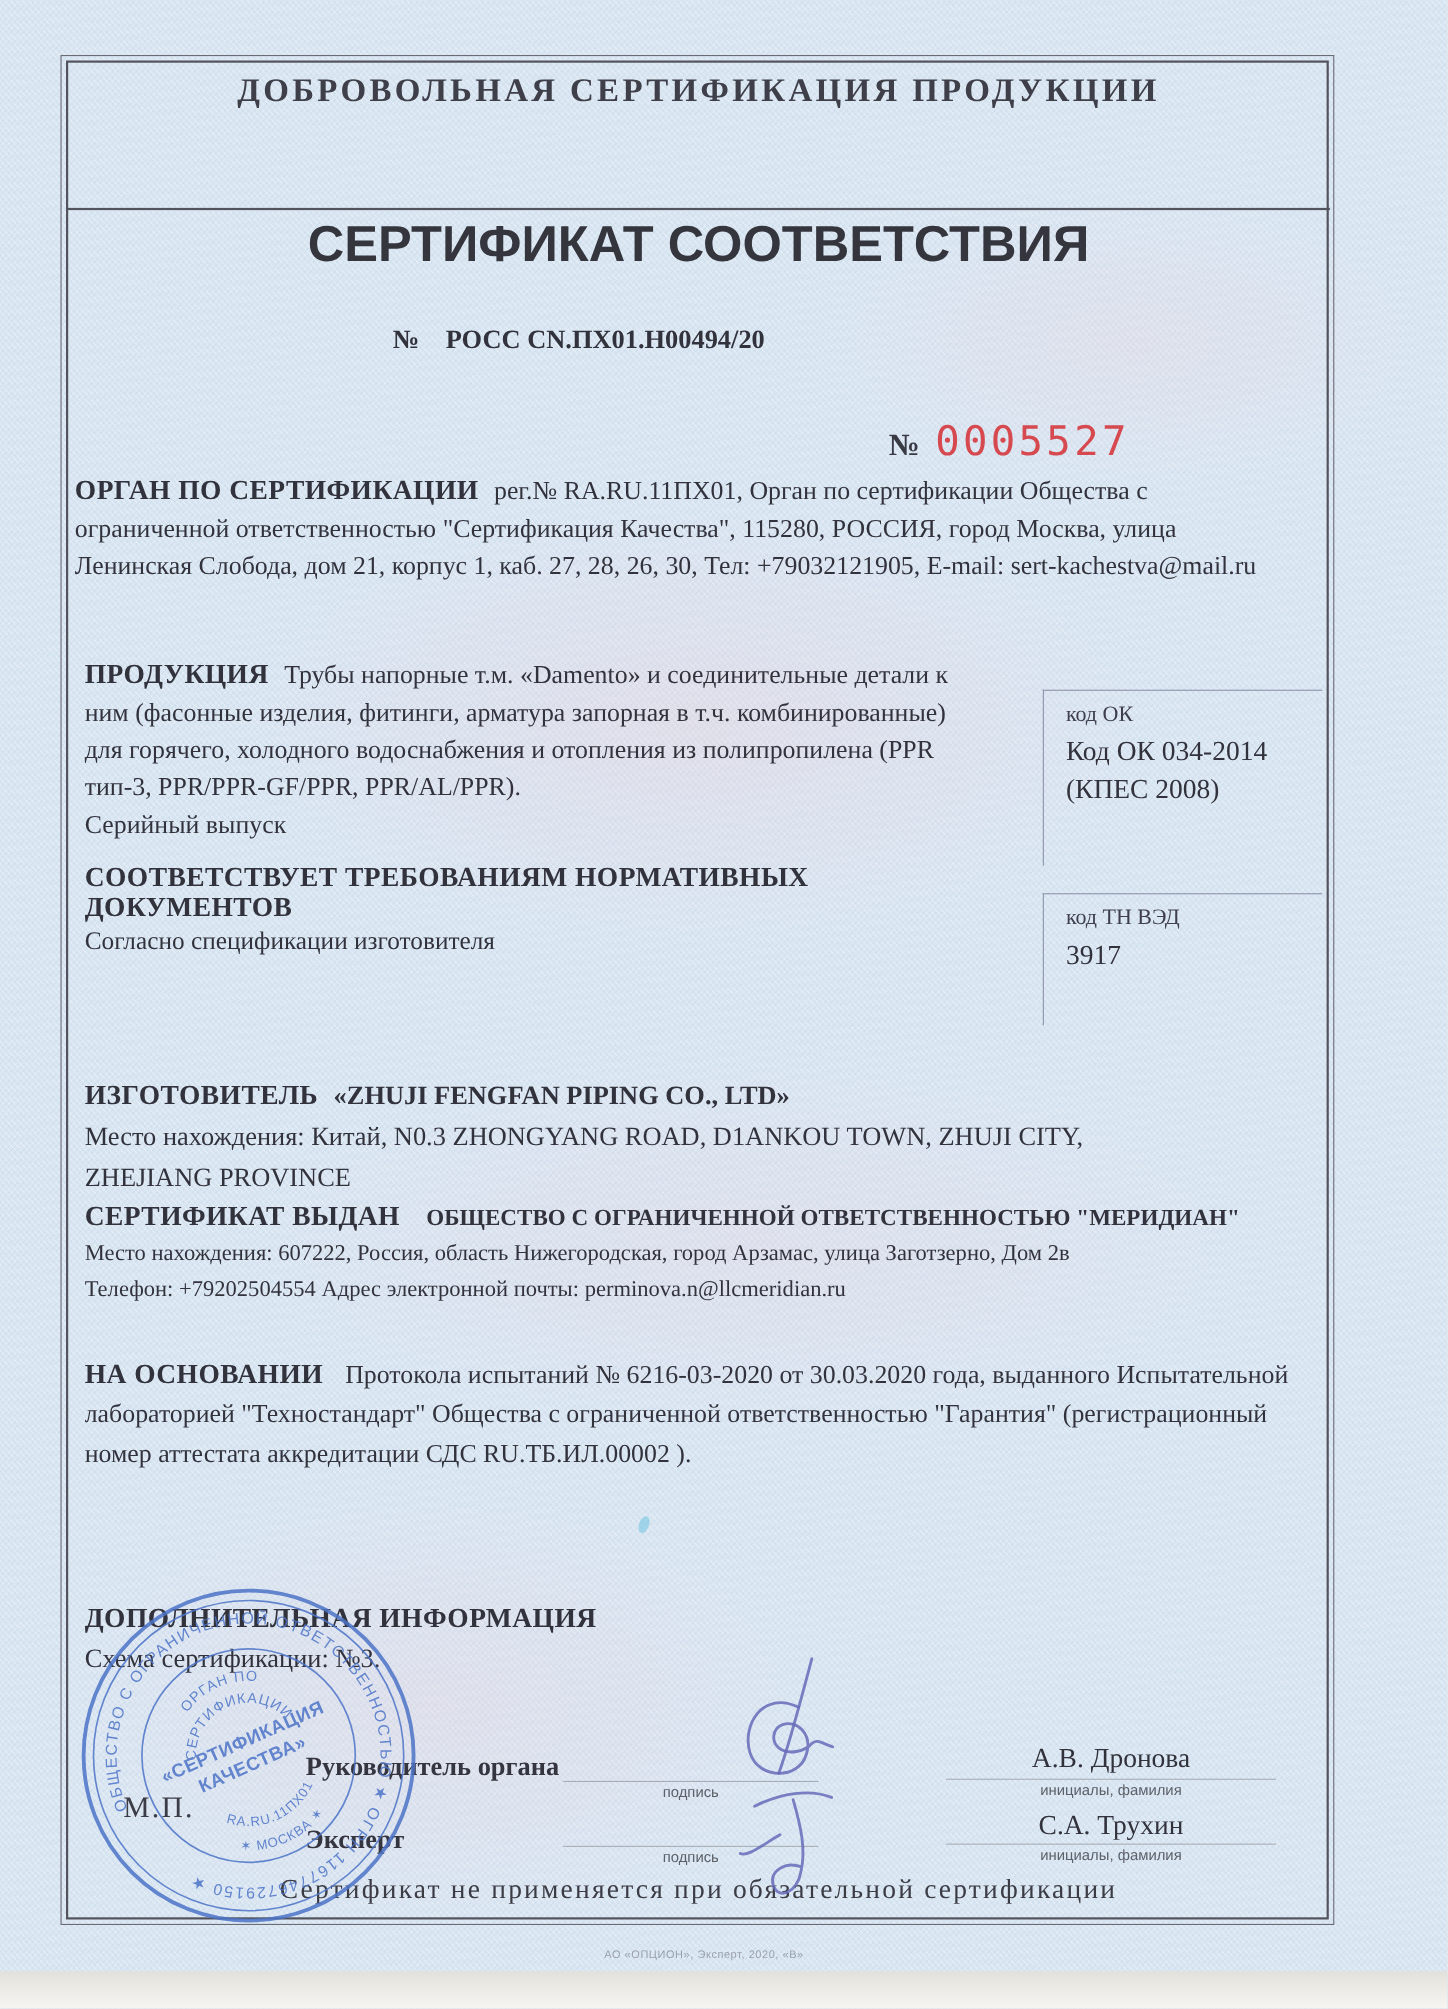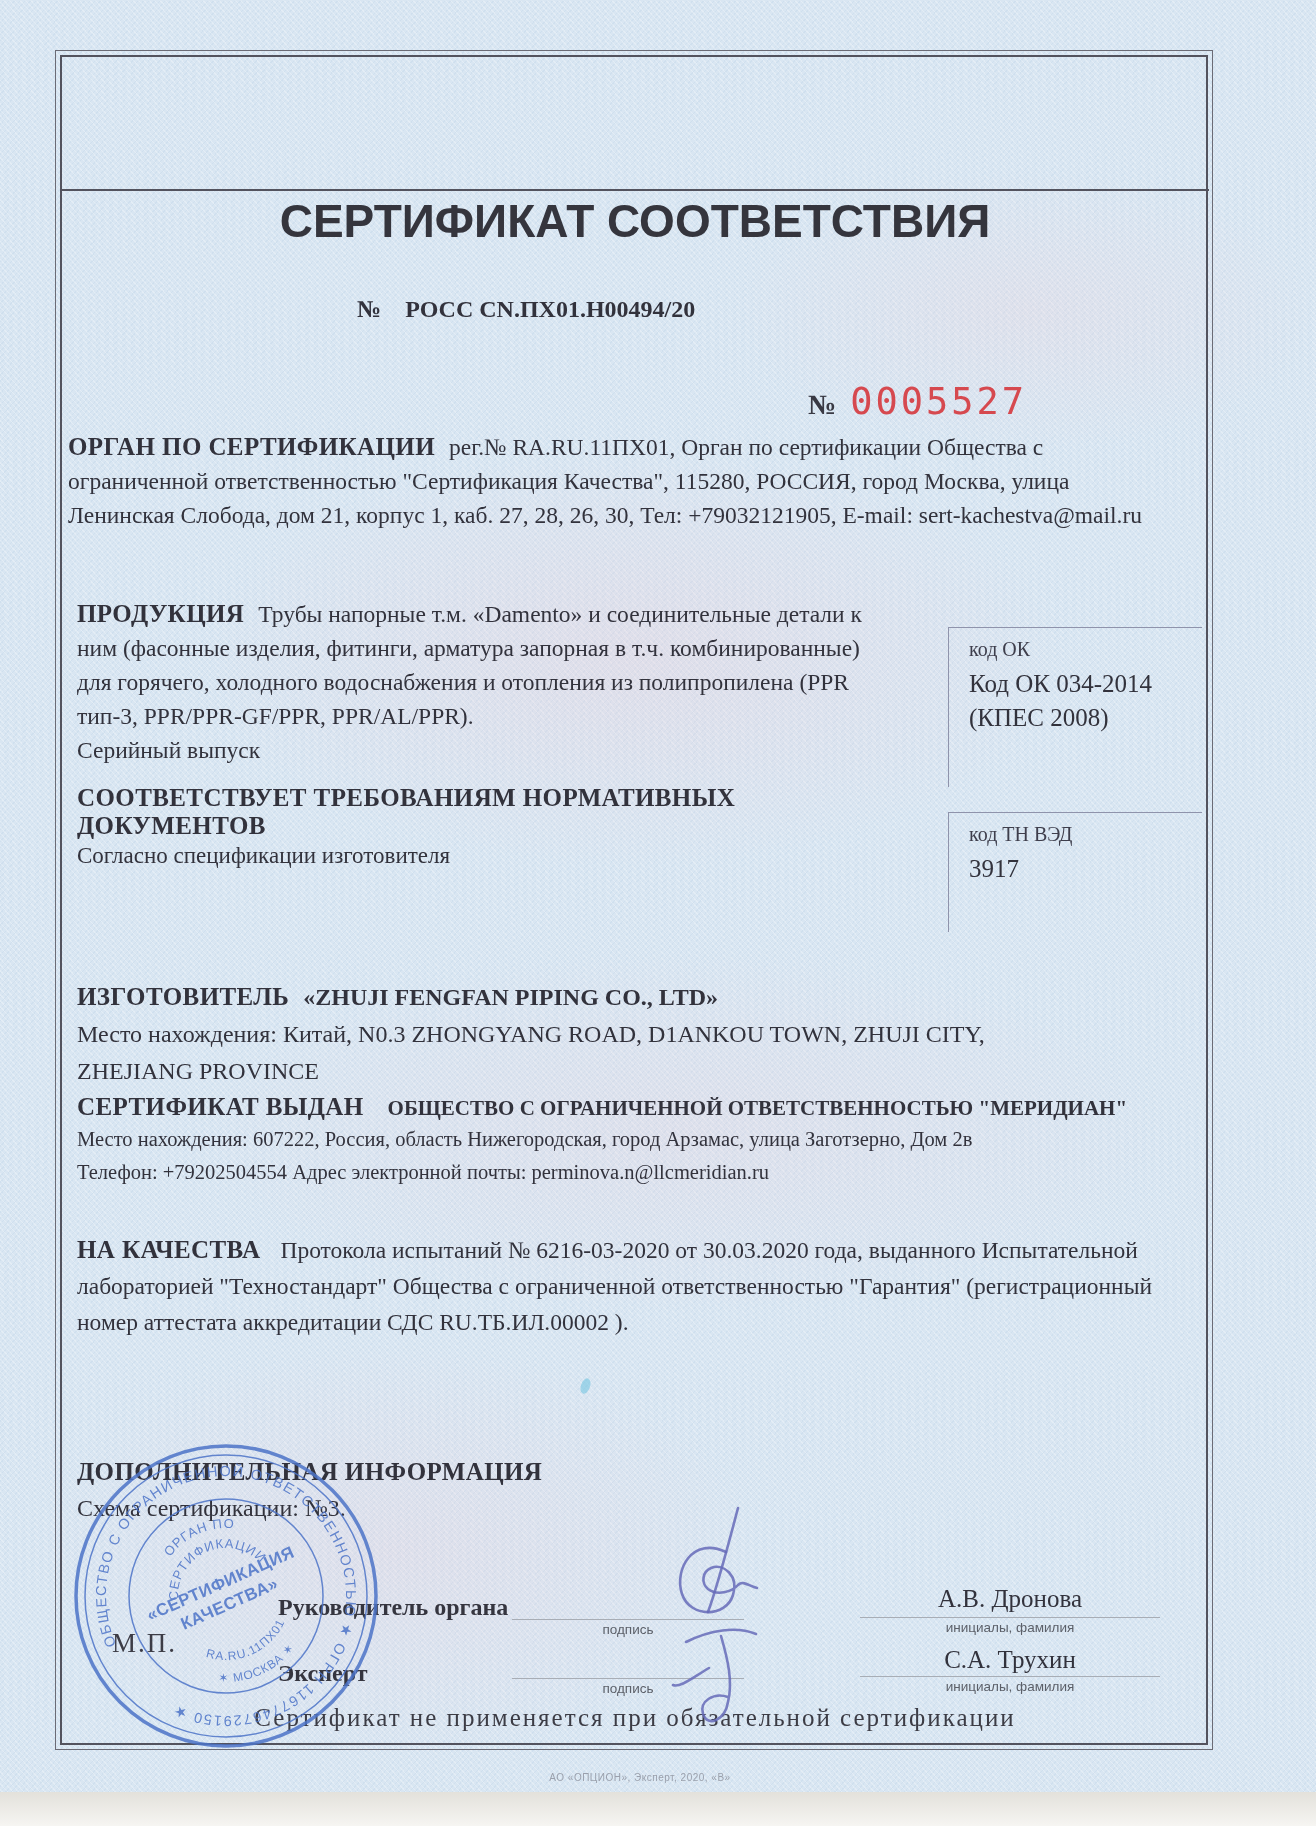--- a/index.html
+++ b/index.html
@@ -82,20 +82,21 @@
 </style>
 </head>
 <body>
 
 <div class="page">
 
   <div class="abs frame-outer">
     <div class="frame-inner"></div>
   </div>
 
+  <div class="abs banner">ДОБРОВОЛЬНАЯ СЕРТИФИКАЦИЯ ПРОДУКЦИИ</div>
   <div class="abs header-sep"></div>
 
   <div class="abs doc-title">СЕРТИФИКАТ СООТВЕТСТВИЯ</div>
 
   <div class="abs reg-line">
     <span class="no">№</span>
     <span>РОСС CN.ПХ01.H00494/20</span>
   </div>
 
 
@@ -136,21 +137,21 @@
     <div>Место нахождения: Китай, N0.3 ZHONGYANG ROAD, D1ANKOU TOWN, ZHUJI CITY, ZHEJIANG PROVINCE</div>
   </div>
 
   <div class="abs sec-issued">
     <div><b class="lbl">СЕРТИФИКАТ ВЫДАН</b><span class="issued-name">ОБЩЕСТВО С ОГРАНИЧЕННОЙ ОТВЕТСТВЕННОСТЬЮ "МЕРИДИАН"</span></div>
     <div class="small-line">Место нахождения: 607222, Россия, область Нижегородская, город Арзамас, улица Заготзерно, Дом 2в</div>
     <div class="small-line">Телефон: +79202504554 Адрес электронной почты: perminova.n@llcmeridian.ru</div>
   </div>
 
   <div class="abs sec-basis">
-    <p class="para"><b class="lbl">НА КАЧЕСТВА</b><span>Протокола испытаний № 6216-03-2020 от 30.03.2020 года, выданного Испытательной лабораторией "Техностандарт" Общества с ограниченной ответственностью "Гарантия" (регистрационный номер аттестата аккредитации СДС RU.ТБ.ИЛ.00002 ).</span></p>
+    <p class="para"><b class="lbl">НА ОСНОВАНИИ</b><span>Протокола испытаний № 6216-03-2020 от 30.03.2020 года, выданного Испытательной лабораторией "Техностандарт" Общества с ограниченной ответственностью "Гарантия" (регистрационный номер аттестата аккредитации СДС RU.ТБ.ИЛ.00002 ).</span></p>
   </div>
 
   <div class="abs sec-add">
     <div class="lbl">ДОПОЛНИТЕЛЬНАЯ ИНФОРМАЦИЯ</div>
     <div class="txt">Схема сертификации: №3.</div>
   </div>
 
   <div class="abs speck"></div>
 
   <svg class="abs stamp" viewBox="0 0 316 316">

